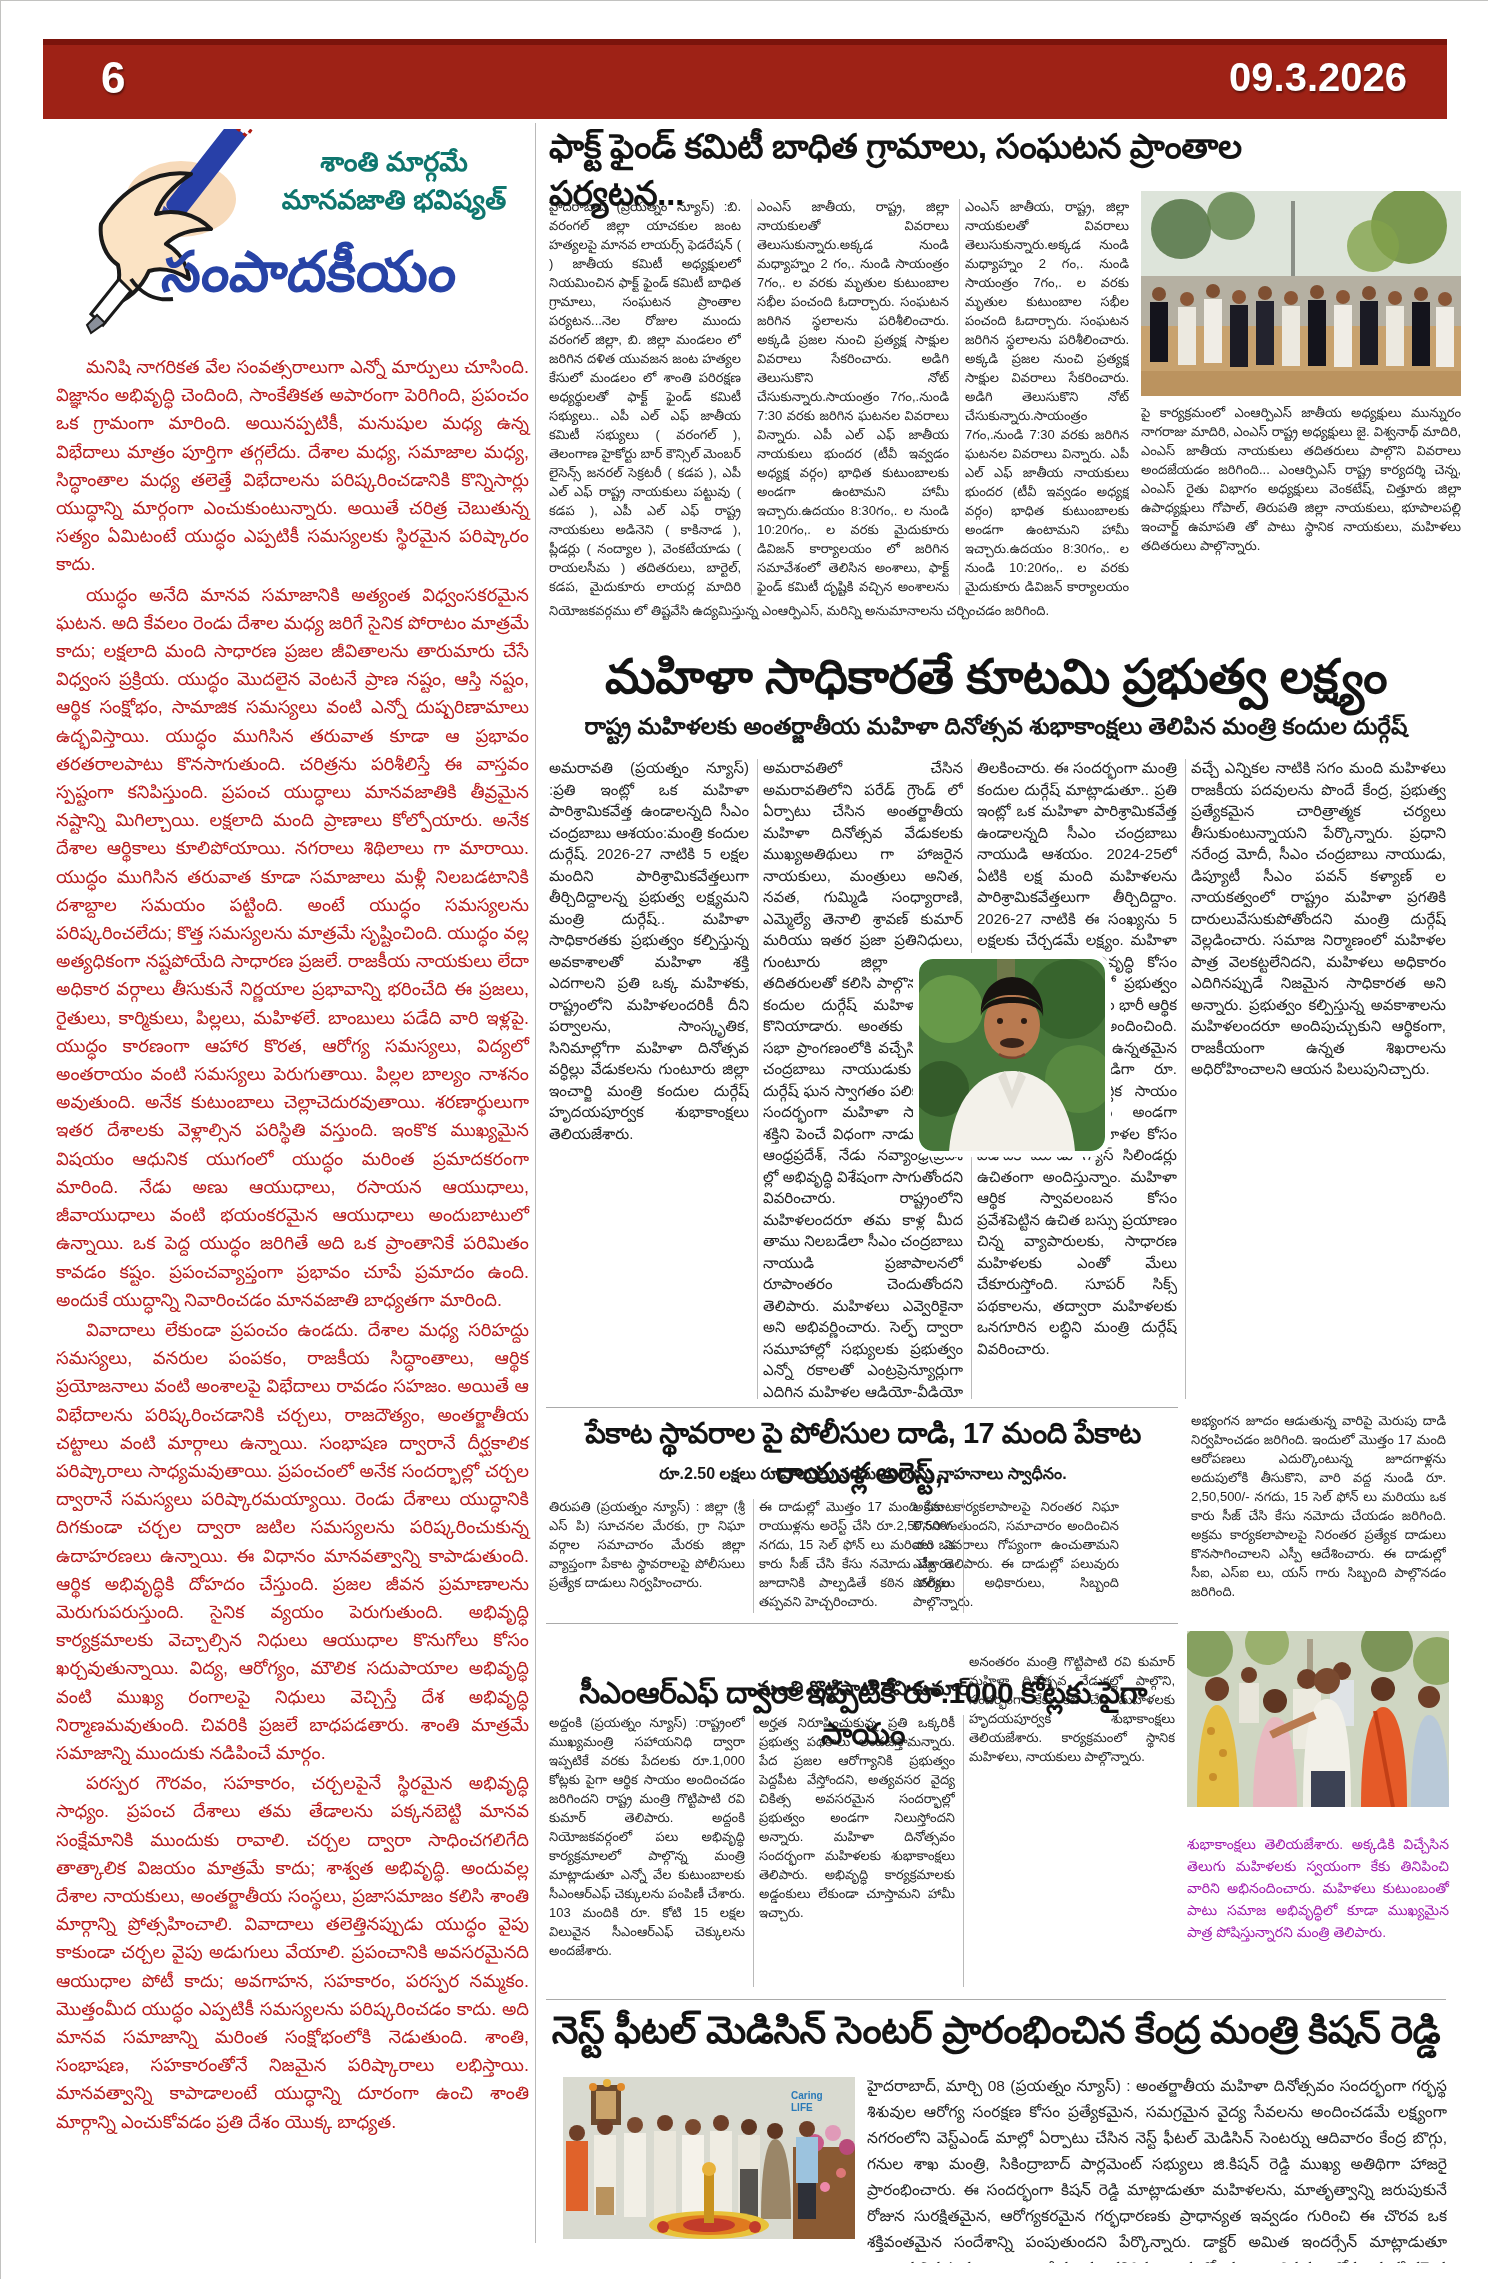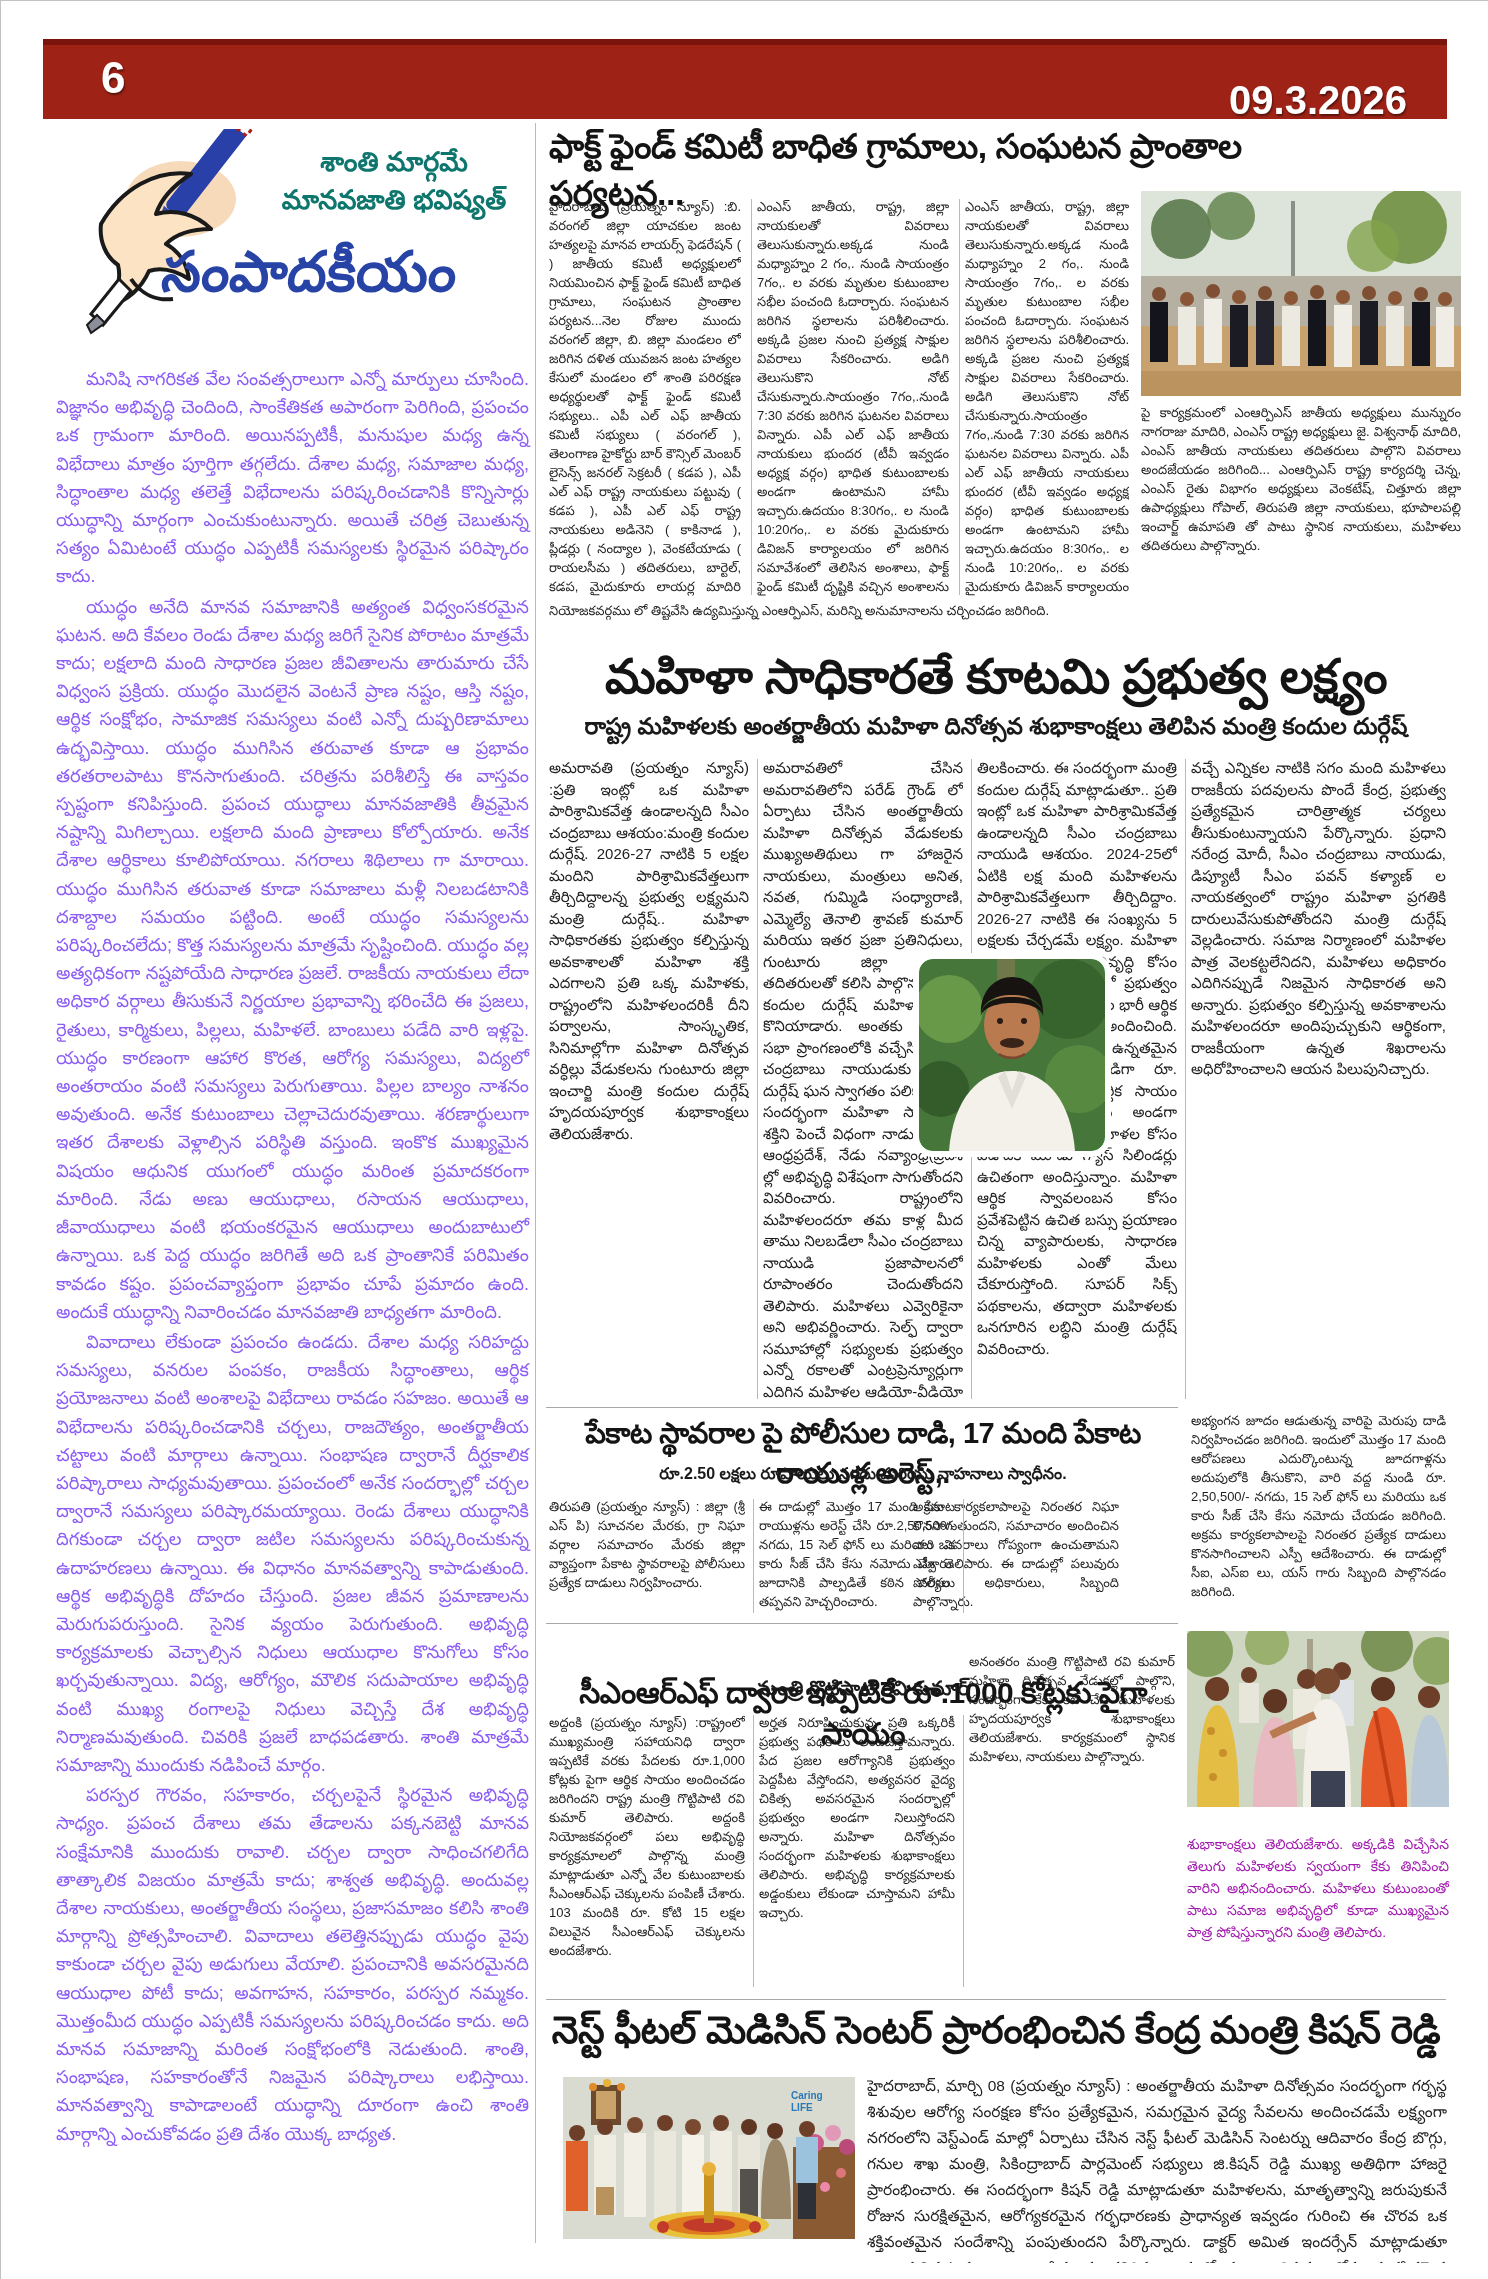--- a/index.html
+++ b/index.html
@@ -3,36 +3,36 @@
 <meta charset="utf-8">
 <style>
   html,body{margin:0;padding:0;background:#e9e9e6;}
   .sheet{position:relative;width:1488px;height:2279px;background:#ffffff;margin:0 auto;
          font-family:"Liberation Sans", sans-serif;overflow:hidden;border:1px solid #c2c2c0;}
   
   .masthead-bar{position:absolute;left:42px;top:38px;width:1404px;height:74px;
     background:#9e2216;border-top:6px solid #7a140c;color:#ffffff;}
   .masthead-bar .pgnum{position:absolute;left:58px;top:8px;font-size:44px;font-weight:bold;text-shadow:1px 2px 2px rgba(0,0,0,.45);}
   .masthead-bar .title{position:absolute;left:0;right:0;top:10px;text-align:center;font-size:44px;font-weight:bold;text-shadow:1px 2px 2px rgba(0,0,0,.45);}
-  .masthead-bar .date{position:absolute;right:40px;top:10px;font-size:40px;font-weight:bold;text-shadow:1px 2px 2px rgba(0,0,0,.45);margin-top:23px;}
+  .masthead-bar .date{position:absolute;right:40px;top:10px;font-size:40px;font-weight:bold;text-shadow:1px 2px 2px rgba(0,0,0,.45);}
   
   .col{position:absolute;text-align:justify;color:#1d1d1d;overflow:hidden;}
   .small{font-size:13px;line-height:19px;}
   .mid{font-size:15px;line-height:21.5px;}
   .headline{position:absolute;color:#141414;font-weight:bold;text-align:center;letter-spacing:-0.5px;}
   .subhead{position:absolute;color:#1a1a1a;font-weight:bold;text-align:center;}
   .vrule{position:absolute;width:1px;background:#b9b9b9;}
   .hrule{position:absolute;height:1px;background:#a9a9a9;}
   
   .ed-slogan{position:absolute;left:250px;top:142px;width:286px;text-align:center;
     color:#0f766e;font-weight:bold;font-size:27px;line-height:38px;}
   .ed-title{position:absolute;left:88px;top:238px;width:440px;text-align:center;
     color:#2743a6;font-weight:bold;font-size:56px;transform:skewX(-6deg);}
-  .ed-body{position:absolute;left:55px;top:364px;width:473px;height:1885px;
-    font-size:18px;line-height:28.2px;text-align:justify;color:#8b5cf6;}
+  .ed-body{position:absolute;left:55px;top:352px;width:473px;height:1885px;
+    font-size:18px;line-height:28.2px;text-align:justify;color:#b91c1c;}
   .ed-body p{margin:0 0 2px 0;text-indent:30px;}
   .photo{position:absolute;overflow:hidden;background:#86efac;}
   .photo svg{display:block;}
   .caption{position:absolute;text-align:justify;color:#a21caf;margin-top:20px;}
 </style>
 </head>
 <body>
 
 <div class="sheet">
 

